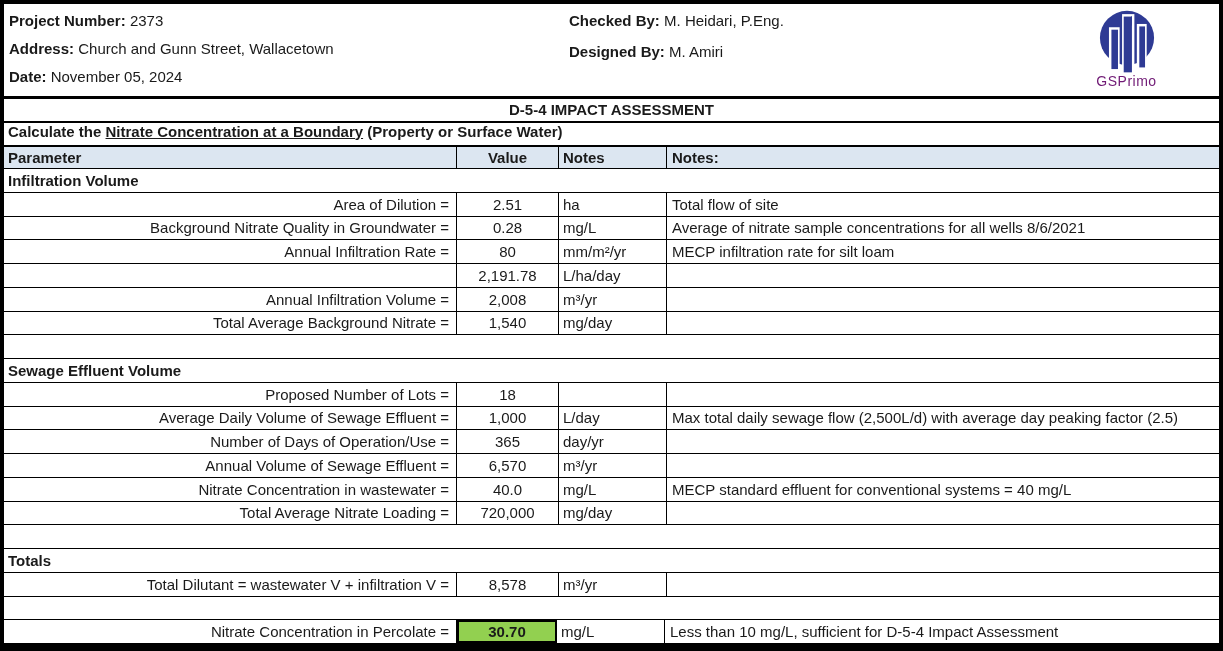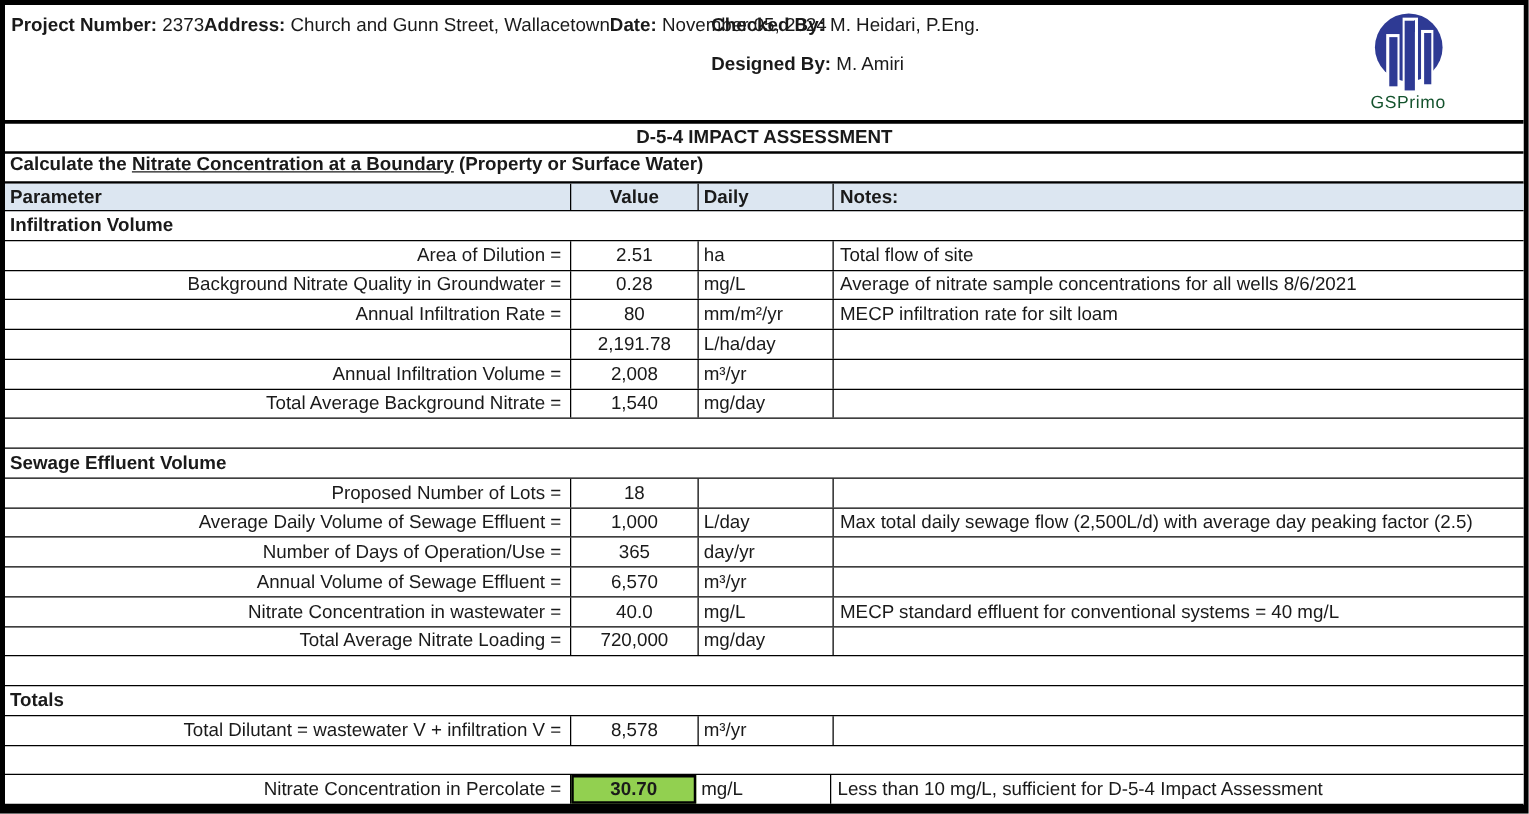--- a/index.html
+++ b/index.html
@@ -22,41 +22,42 @@
   .top-header {
     height: 95px;
     border-bottom: 3px solid #000;
     display: flex;
     flex: none;
   }
   .head-left {
     width: 565px;
     padding: 7px 0 9px 5px;
     display: flex;
+    flex-direction: column;
     justify-content: space-between;
   }
   .head-mid {
     flex: 1;
     padding: 7px 0;
     display: flex;
     flex-direction: column;
     gap: 11px;
   }
   .head-line { font-size: 15px; line-height: 20px; white-space: nowrap; }
   .head-line b { font-weight: bold; }
   .head-logo {
     width: 165px;
     display: flex;
     flex-direction: column;
     align-items: center;
     padding: 5px 20px 0 0;
   }
   .logo-text {
     font-size: 14px;
-    color: #14532d;
+    color: #701a75;
     letter-spacing: 0.5px;
     margin-top: -2px;
   }
   
   .title-row {
     height: 23.5px;
     border-bottom: 2.5px solid #000;
     display: flex;
     align-items: center;
     justify-content: center;
@@ -149,21 +150,21 @@
     </div>
   </div>
 
   <div class="title-row">D-5-4 IMPACT ASSESSMENT</div>
 
   <div class="subtitle-row"><span>Calculate the </span><span class="u">Nitrate Concentration at a Boundary</span><span> (Property or Surface Water)</span></div>
 
   <div class="col-header">
     <div class="cell c-param">Parameter</div>
     <div class="cell c-value">Value</div>
-    <div class="cell c-unit">Daily</div>
+    <div class="cell c-unit">Notes</div>
     <div class="cell c-note">Notes:</div>
   </div>
 
   <div class="row section-row">
     <div class="cell c-full">Infiltration Volume</div>
   </div>
 
   <div class="row">
     <div class="cell c-param">Area of Dilution =</div>
     <div class="cell c-value">2.51</div>

